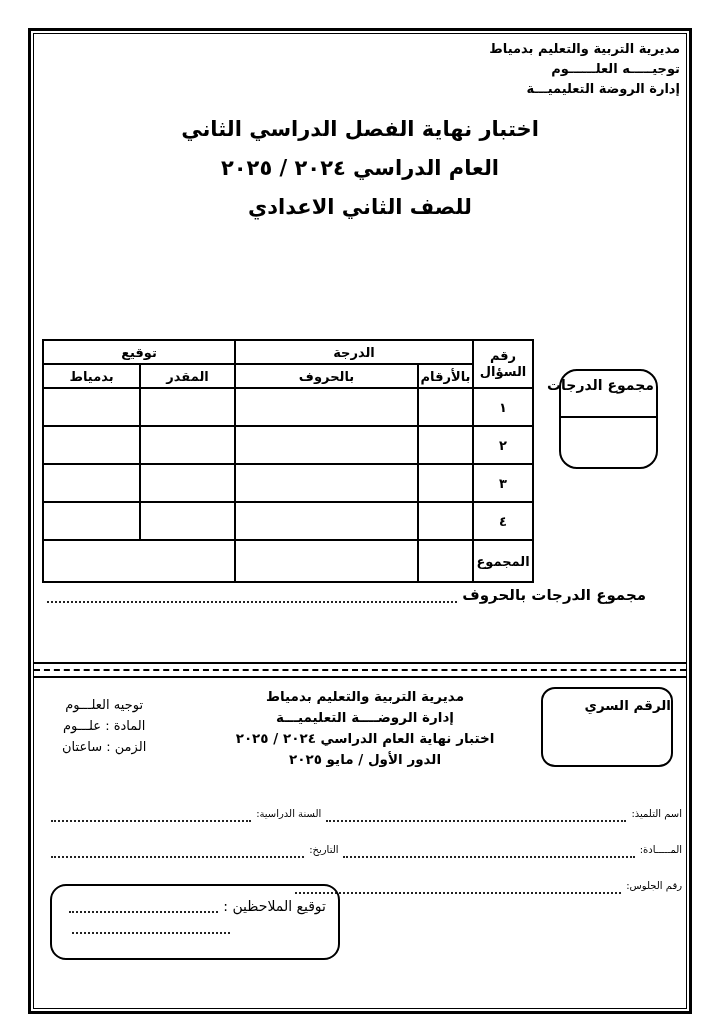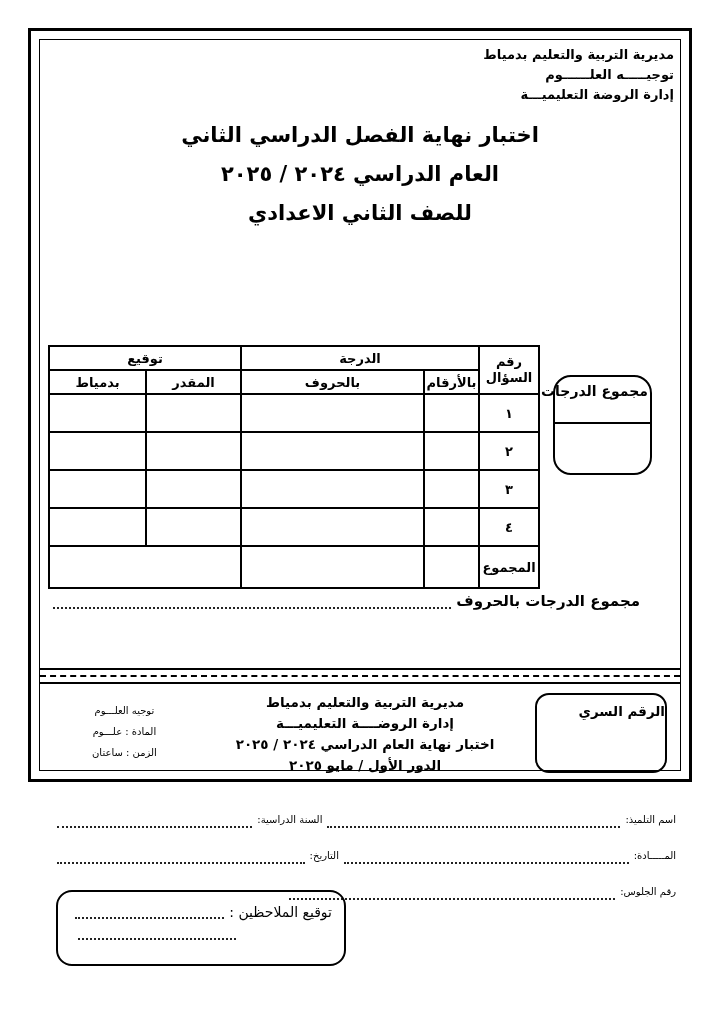--- a/index.html
+++ b/index.html
@@ -1,22 +1,22 @@
 <!DOCTYPE html>
 <html><head>
 <meta charset="utf-8">
 <style>
   html,body{margin:0;padding:0;background:#ffffff;}
   .page{
     position:relative;width:720px;height:1019px;background:#ffffff;
     font-family:"DejaVu Sans",sans-serif;color:#000;overflow:hidden;
   }
   .frame{
-    position:absolute;left:28px;top:28px;width:664px;height:754px;
-    border:3px solid #000;padding:8px;box-sizing:border-box;
+    position:absolute;left:28px;top:28px;width:664px;height:986px;
+    border:3px solid #000;padding:2px;box-sizing:border-box;
   }
   .frame-inner{
     border:1.5px solid #000;width:100%;height:100%;box-sizing:border-box;
     display:flex;flex-direction:column;
   }
   
   .top-section{position:relative;height:628px;border-bottom:2.5px solid #000;}
   .dept-header{position:absolute;top:5px;right:6px;text-align:right;font-weight:bold;font-size:13px;line-height:20px;}
   .main-title{position:absolute;top:76px;left:0;right:0;text-align:center;font-weight:bold;font-size:21px;line-height:39px;}
   .meta-block{position:absolute;top:198px;left:0;right:0;text-align:center;font-weight:bold;font-size:15px;line-height:28px;}
@@ -30,21 +30,21 @@
   table.grades tr.d td{height:36px;}
   table.grades tr.t td{height:40px;}
   td.qno-cell{white-space:pre-line;line-height:16px;}
   .letters-line{position:absolute;top:550px;left:8px;right:40px;display:flex;direction:rtl;align-items:flex-end;}
   .letters-line .lbl{font-weight:bold;font-size:15px;line-height:22px;white-space:nowrap;}
   
   .cut-strip{height:12px;border-bottom:2.5px solid #000;display:flex;align-items:center;}
   .cut-line{width:100%;border-top:2px dashed #000;height:0;}
   
   .bottom-section{position:relative;flex:1;direction:rtl;}
-  .b-left{position:absolute;top:16px;left:28px;text-align:center;font-size:10px;line-height:21px;direction:rtl;margin-left:24px;}
+  .b-left{position:absolute;top:16px;left:28px;text-align:center;font-size:13px;line-height:21px;direction:rtl;}
   .b-center{position:absolute;top:8px;right:140px;left:150px;text-align:center;font-weight:bold;font-size:13.5px;line-height:21px;direction:rtl;}
   .secret-box{position:absolute;top:9px;right:13px;width:132px;height:80px;border:2.5px solid #000;border-radius:14px;box-sizing:border-box;}
   .secret-box .lbl{margin-top:8px;font-weight:bold;font-size:13.5px;}
   .field-row{position:absolute;display:flex;direction:rtl;align-items:flex-end;height:24px;}
   .field-row .lbl{font-weight:normal;font-size:10px;line-height:22px;white-space:nowrap;}
   .row1{top:123px;right:4px;left:12px;}
   .row2{top:159px;right:4px;left:12px;}
   .row3{top:195px;right:4px;width:392px;}
   .dots{flex:1;height:15px;border-bottom:2px dotted #222;margin:0 5px 3px 5px;}
   .dots.w15{flex:1.5;}

